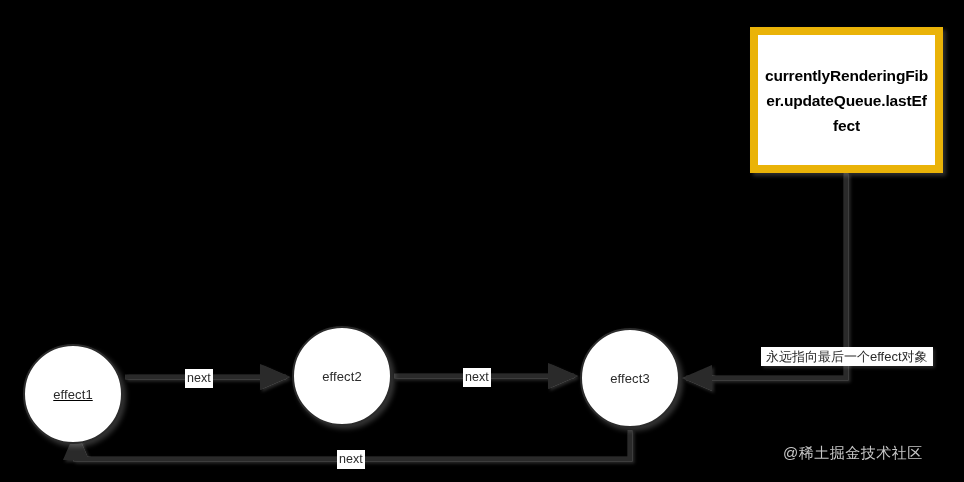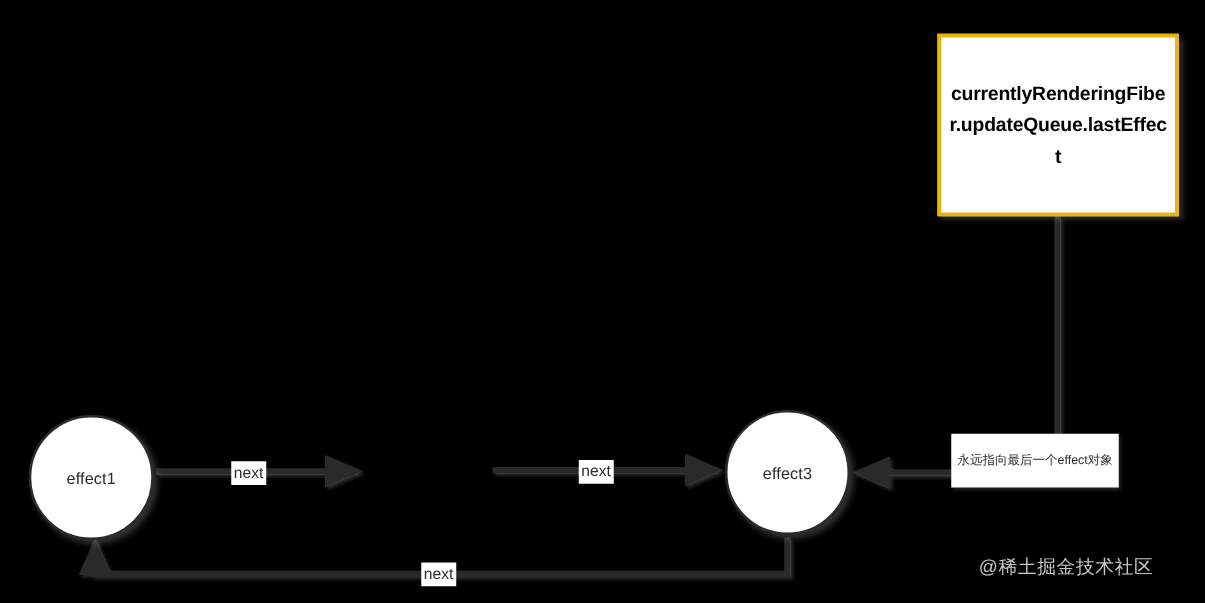--- a/index.html
+++ b/index.html
@@ -24,21 +24,21 @@
     top: 0;
     width: 964px;
     height: 482px;
     display: block;
   }
   
   .node-box {
     position: absolute;
     box-sizing: border-box;
     background: #ffffff;
-    border: 3px solid #eab308;
+    border: 8px solid #eab308;
     box-shadow: 3px 3px 4px rgba(255,255,255,0.18);
     display: flex;
     align-items: center;
     justify-content: center;
     text-align: center;
   }
   .node-box-label {
     color: #000000;
     font-size: 15.5px;
     font-weight: bold;
@@ -68,23 +68,23 @@
   .edge-label {
     position: absolute;
     background: #ffffff;
     color: #2b2b2b;
     font-size: 12.5px;
     line-height: 17px;
     padding: 1px 2px;
     white-space: nowrap;
   }
   .edge-label.cn {
-    font-size: 10px;
+    font-size: 13px;
     line-height: 19px;
-    padding: 12px 5px;
+    padding: 0 5px;
     box-shadow: 2px 2px 3px rgba(255,255,255,0.15);
   }
   
   .watermark {
     position: absolute;
     color: #d8d8d8;
     font-size: 15px;
     letter-spacing: 0.5px;
     opacity: 0.92;
     white-space: nowrap;
@@ -115,24 +115,27 @@
       <path d="M630,430 L630,459 L76,459 L76,434" marker-end="url(#arrowhead)"></path>
 
       <path d="M846,173 L846,378 L686,378" marker-end="url(#arrowhead)"></path>
     </g>
   </svg>
 
   <div class="node-box" style="left:750px; top:27px; width:193px; height:146px;">
     <span class="node-box-label">currentlyRenderingFiber.updateQueue.lastEffect</span>
   </div>
 
-  <div class="node-circle" style="left:23px; top:332px; width:100px; height:100px;">
+  <div class="node-circle" style="left:23px; top:344px; width:100px; height:100px;text-decoration:underline;">
     <span class="node-circle-label">effect1</span>
   </div>
 
+  <div class="node-circle" style="left:292px; top:326px; width:100px; height:100px;">
+    <span class="node-circle-label">effect2</span>
+  </div>
 
   <div class="node-circle" style="left:580px; top:328px; width:100px; height:100px;text-align:center;">
     <span class="node-circle-label">effect3</span>
   </div>
 
   <div class="edge-label" style="left:185px; top:369px;">
     <span>next</span>
   </div>
 
   <div class="edge-label" style="left:463px; top:368px;">

